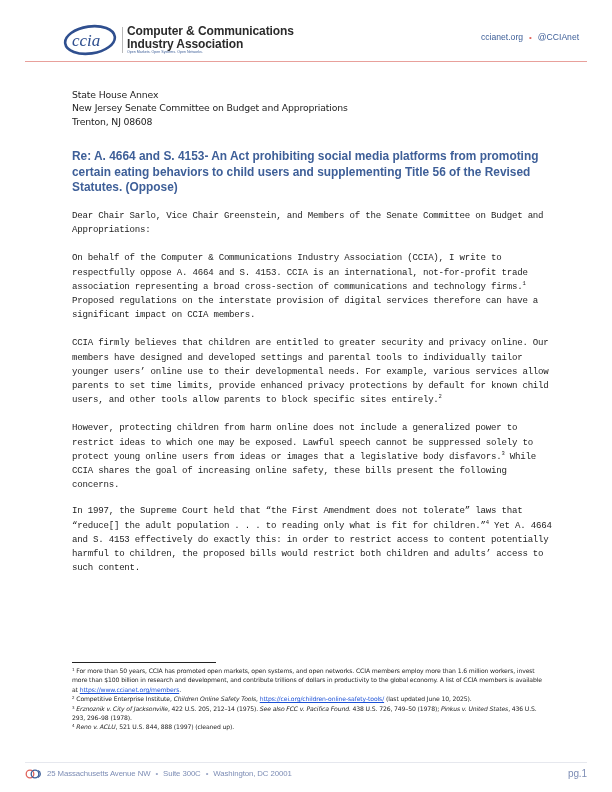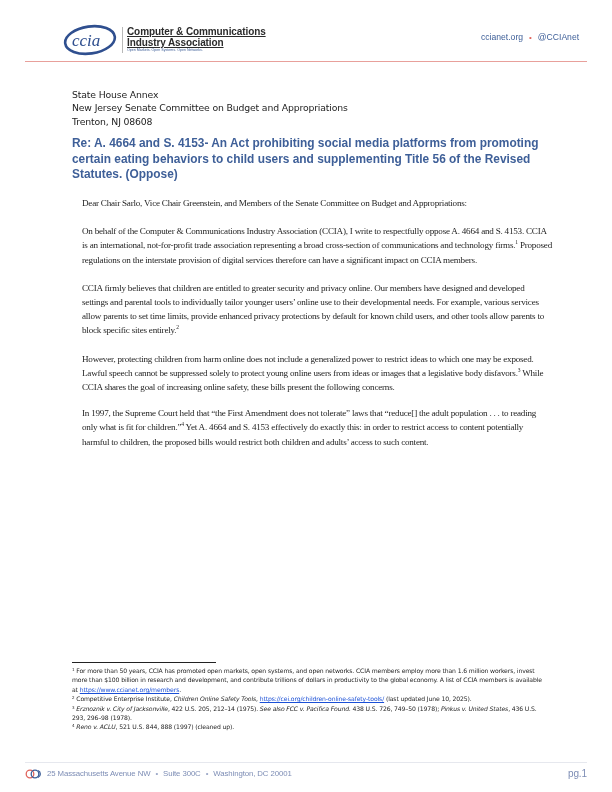--- a/index.html
+++ b/index.html
@@ -5,36 +5,36 @@
   * { margin: 0; padding: 0; box-sizing: border-box; }
   html, body { width: 612px; height: 792px; background: #ffffff; overflow: hidden; }
   body { position: relative; font-family: "DejaVu Sans", sans-serif; color: #1a1a1a; }
 
   .header { position: absolute; left: 0; top: 0; width: 612px; height: 62px; }
   .logo { position: absolute; left: 63px; top: 24px; display: flex; align-items: center; }
   .logo-mark { position: relative; width: 56px; height: 32px; }
   .logo-mark svg { display: block; }
   .logo-divider { width: 1px; height: 26px; background: #b8b8b8; margin: 0 4px 0 3px; }
   .logo-text { display: flex; flex-direction: column; line-height: 1.05; }
-  .logo-name { font-family: "Liberation Sans", sans-serif; font-weight: bold; font-size: 10px; color: #2b2b2b; letter-spacing: -0.1px; text-decoration: underline; }
+  .logo-name { font-family: "Liberation Sans", sans-serif; font-weight: bold; font-size: 12px; color: #2b2b2b; letter-spacing: -0.1px; }
   .logo-tag { font-family: "Liberation Sans", sans-serif; font-size: 3.6px; color: #3e5f98; margin-top: 1px; }
 
   .header-links { position: absolute; right: 115px; top: 32px; font-family: "Liberation Sans", sans-serif; font-size: 8.6px; color: #3e5f98; display: flex; align-items: center; white-space: nowrap; }
   .header-links { right: auto; left: 481px; }
   .dot-sep { color: #e0645c; margin: 0 6px; font-size: 8px; }
   .header-rule { position: absolute; left: 25px; top: 61px; width: 562px; height: 1px; background: #e8a09b; }
 
   .content { position: absolute; left: 72px; top: 74px; width: 480px; }
   .date { font-family: "Liberation Sans", sans-serif; font-weight: bold; font-size: 11.2px; color: #3e5f98; }
 
   .address { margin-top: 14px; font-family: "DejaVu Sans", sans-serif; font-size: 9.3px; line-height: 13.4px; color: #1e1e1e; letter-spacing: -0.15px; }
 
-  .re-title { margin-top: 8px; font-family: "Liberation Sans", sans-serif; font-weight: bold; font-size: 11.9px; line-height: 15.6px; color: #3e5f98; }
+  .re-title { margin-top: 21px; font-family: "Liberation Sans", sans-serif; font-weight: bold; font-size: 11.9px; line-height: 15.6px; color: #3e5f98; }
 
-  p.body { font-family: Liberation Serif, serif; font-size: 9.1px; line-height: 14.2px; color: #1e1e1e; letter-spacing: -0.22px; margin-left: 10px; }
+  p.body { font-family: Liberation Mono, monospace; font-size: 9.1px; line-height: 14.2px; color: #1e1e1e; letter-spacing: -0.22px; }
   sup { font-size: 5.5px; vertical-align: 4px; line-height: 0; }
 
   .salutation { margin-top: 13px; }
   .p1 { margin-top: 14px; }
   .p2 { margin-top: 14px; }
   .p3 { margin-top: 14px; }
 
   .section-head { margin-top: 13px; font-family: "Liberation Sans", sans-serif; font-weight: bold; font-size: 11.9px; line-height: 15.6px; color: #3e5f98; }
   .p4 { margin-top: 12px; }
 

